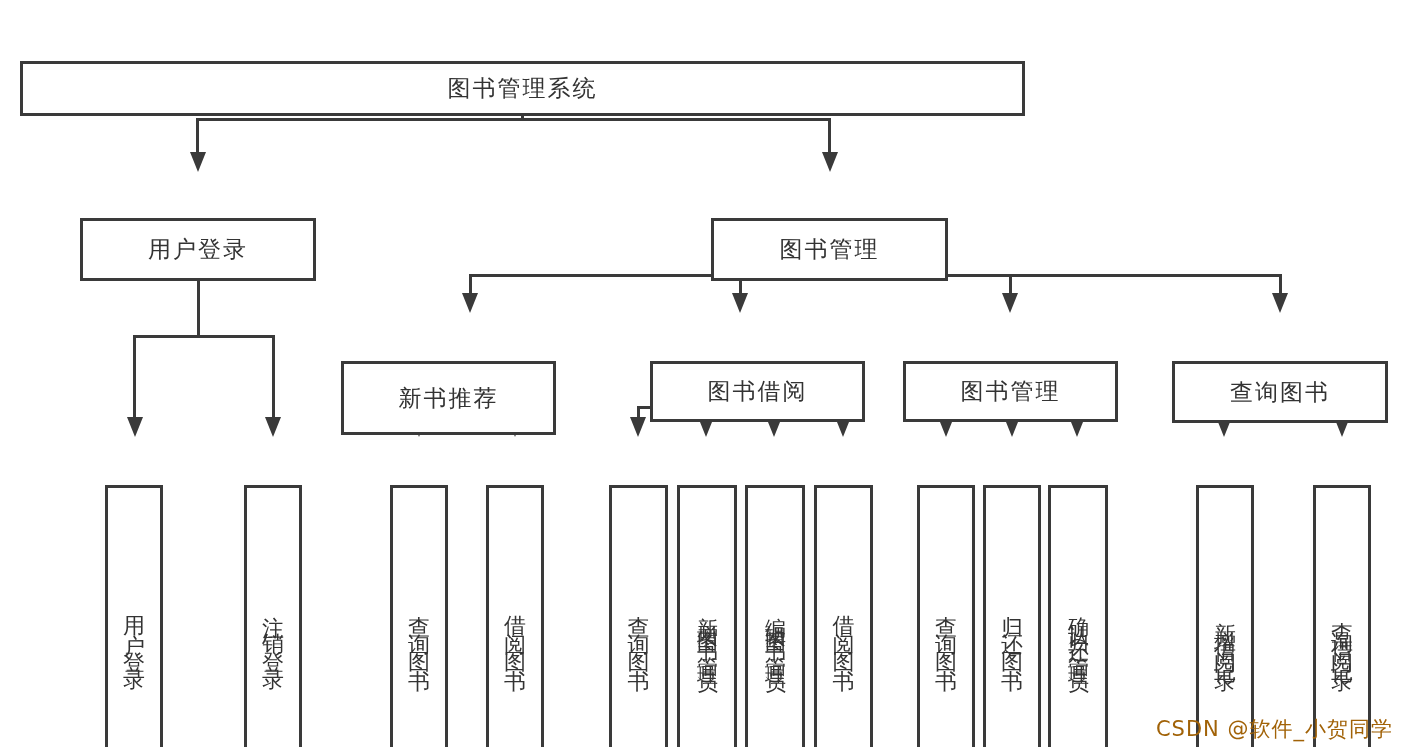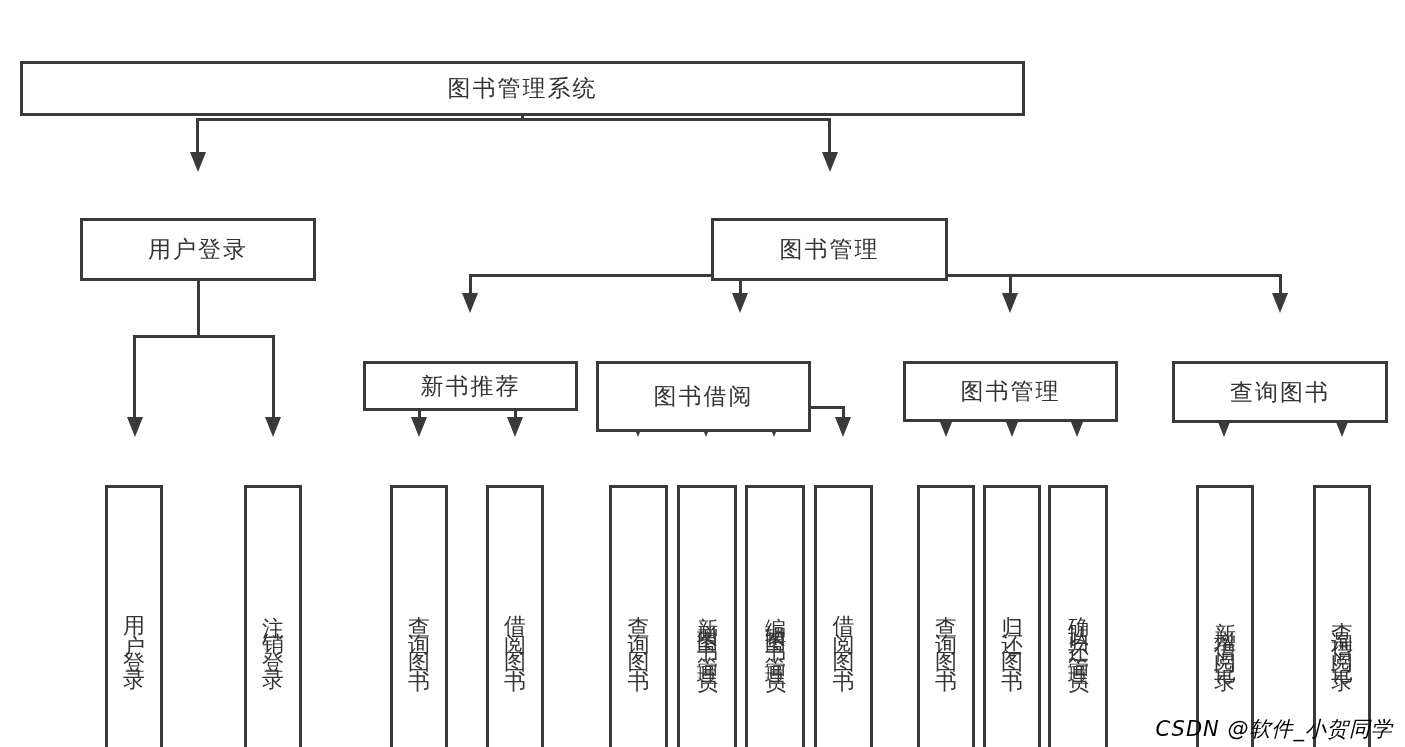--- a/index.html
+++ b/index.html
@@ -28,23 +28,22 @@
   .vl { width:3px; }
   .hl { height:3px; }
   .arr {
     position:absolute; width:0; height:0;
     border-left:8px solid transparent;
     border-right:8px solid transparent;
     border-top:20px solid #3a3a3a;
   }
   .wm {
     position:absolute; right:12px; bottom:4px;
-    font-size:21px; color:#000000; letter-spacing:1px;
+    font-size:21px; color:#a16207; letter-spacing:1px;
     white-space:nowrap;
-    font-style:italic;
   }
 </style>
 </head>
 <body>
 
 <div class="stage">
 
   <div class="vl" style="left:521px;top:68px;height:53px"></div>
   <div class="hl" style="left:196px;top:118px;width:635px"></div>
   <div class="vl" style="left:196px;top:118px;height:36px"></div>
@@ -108,24 +107,24 @@
     <span>图书管理系统</span>
   </div>
 
   <div class="box hbox" style="left:80px;top:170px;width:236px;height:63px">
     <span>用户登录</span>
   </div>
   <div class="box hbox" style="left:711px;top:170px;width:237px;height:63px">
     <span>图书管理</span>
   </div>
 
-  <div class="box hbox" style="left:363px;top:313px;width:215px;height:50px">
+  <div class="box hbox" style="left:341px;top:313px;width:215px;height:74px">
     <span>新书推荐</span>
   </div>
-  <div class="box hbox" style="left:596px;top:313px;width:215px;height:71px">
+  <div class="box hbox" style="left:650px;top:313px;width:215px;height:61px">
     <span>图书借阅</span>
   </div>
   <div class="box hbox" style="left:903px;top:313px;width:215px;height:61px">
     <span>图书管理</span>
   </div>
   <div class="box hbox" style="left:1172px;top:313px;width:216px;height:62px">
     <span>查询图书</span>
   </div>
 
   <div class="box vbox sp18" style="left:105px;top:437px;width:58px;height:297px">

